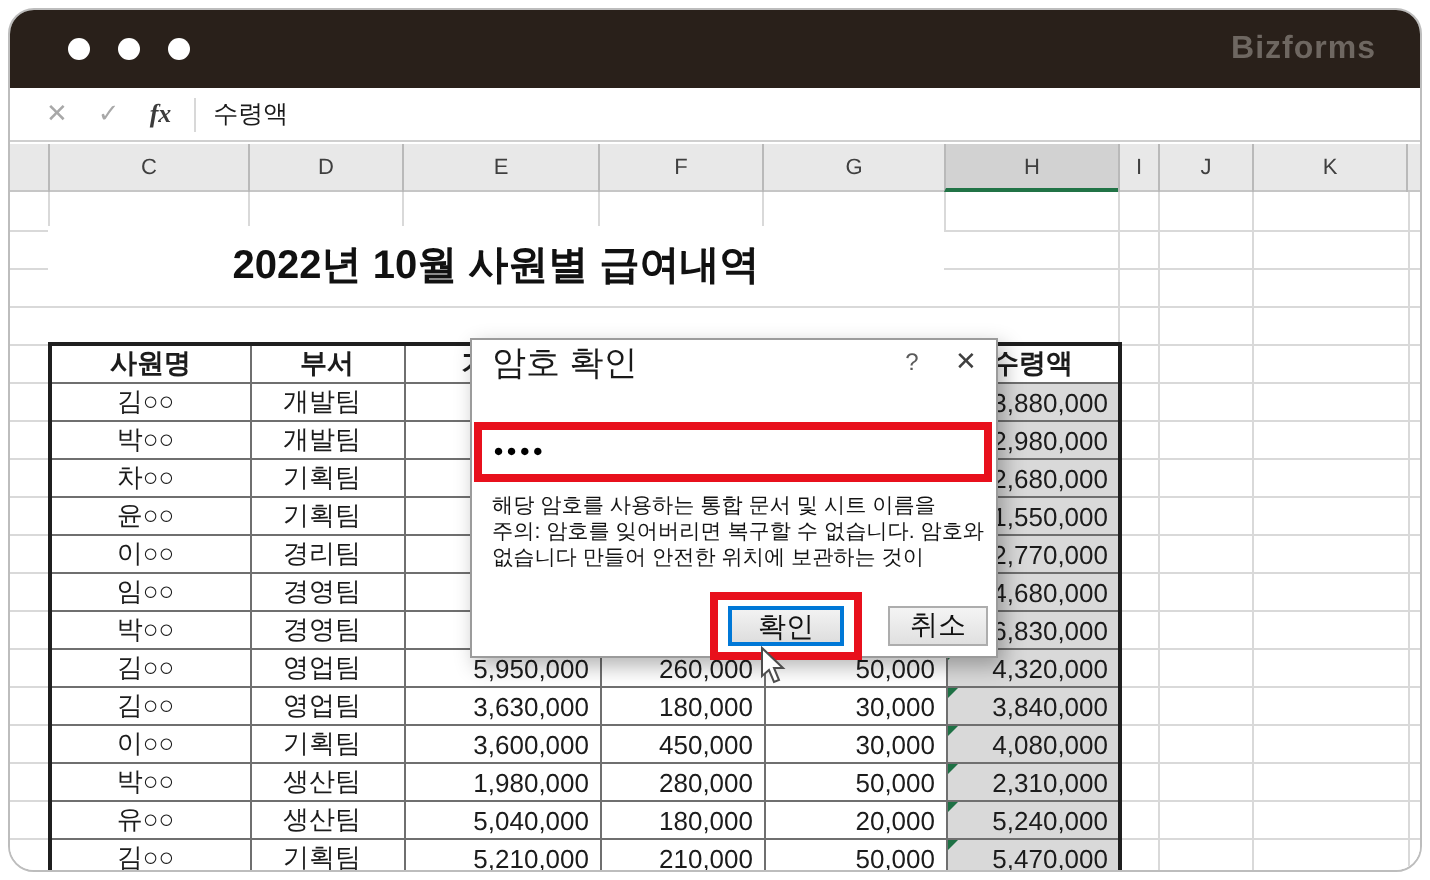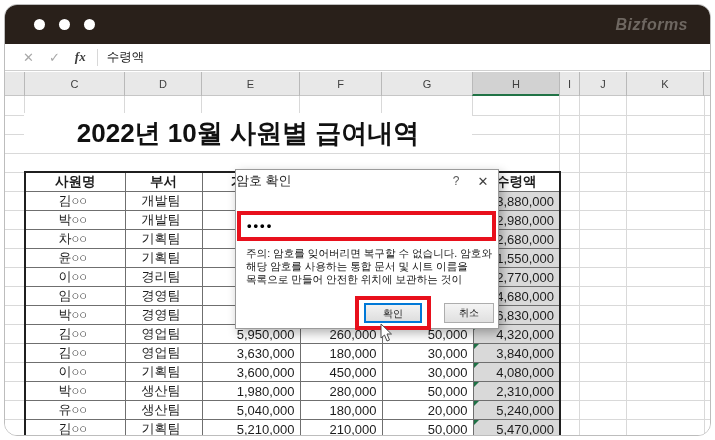--- a/index.html
+++ b/index.html
@@ -2,21 +2,21 @@
 <html><head>
 <meta charset="utf-8">
 <style>
   * { margin:0; padding:0; box-sizing:border-box; }
   html,body { width:715px; height:440px; background:#fff; font-family:"Liberation Sans","DejaVu Sans",sans-serif; }
   .card { position:absolute; left:4px; top:4px; width:707px; height:432px; border:1px solid #bdbdbd;
           border-radius:13px; overflow:hidden; background:#fff; }
 
   
   .topbar { position:absolute; left:0; top:0; right:0; height:39px; background:#29201a;
-            display:flex; align-items:center;font-style:italic; }
+            display:flex; align-items:center; }
   .dots { display:flex; gap:14px; margin-left:29px; }
   .dot { width:11px; height:11px; border-radius:50%; background:#fff; }
   .brand { margin-left:auto; margin-right:22px; color:#6e6761; font-size:16px; font-weight:bold; letter-spacing:.5px; }
 
   
   .fbar { position:absolute; left:0; top:39px; right:0; height:27px; background:#fff;
           border-bottom:1px solid #cfcfcf; display:flex; align-items:center; font-size:13px; }
   .fb-x { margin-left:18px; color:#a8a8a8; font-size:13px; }
   .fb-check { margin-left:15px; color:#a8a8a8; font-size:13px; }
   .fb-fx { margin-left:15px; color:#3c3c3c; font-family:"Liberation Serif","DejaVu Serif",serif; font-style:italic; font-weight:bold; font-size:13px; }
@@ -33,48 +33,48 @@
   .ch-h{left:467px;width:87px;background:#d2d2d2;border-bottom:2px solid #217346;height:24px;}
   .ch-i{left:554px;width:20px;} .ch-j{left:574px;width:47px;} .ch-k{left:621px;width:78px;border-right:1px solid #b9b9b9;}
 
   
   .sheet { position:absolute; left:0; top:91px; right:0; bottom:0; background:#fff; }
   .hline { position:absolute; left:0; right:0; height:1px; background:#d9d9d9; z-index:0; }
   .vline { position:absolute; top:0; bottom:0; width:1px; background:#d9d9d9; z-index:0; }
   .vstub { position:absolute; top:0; height:19px; width:1px; background:#d9d9d9; z-index:0; }
 
   .sheet-title { position:absolute; left:19px; top:17px; width:448px; height:40px; background:#fff;
-                 z-index:1; text-align:center; font-size:26px; font-weight:bold; color:#111; line-height:40px; letter-spacing:0px; }
+                 z-index:1; text-align:center; font-size:20px; font-weight:bold; color:#111; line-height:40px; letter-spacing:0px; }
   .sheet-date { position:absolute; left:27px; top:58px; height:17px; z-index:1; font-size:11px; font-weight:bold; color:#111; }
 
   table.sal { position:absolute; left:19px; top:75px; z-index:2; border-collapse:collapse; table-layout:fixed;
               font-size:13px; color:#1c1c1c; background:#fff; border:2px solid #1f1f1f; }
   table.sal td { border:1px solid #6f6f6f; height:19px; padding:0 5px 0 0; overflow:hidden; white-space:nowrap; }
   td.cc { text-align:center; padding:0; }
   td.num { text-align:right; }
   tr.hd td { font-weight:bold; text-align:center; font-size:13.5px; padding:0; }
   td.sel { background:#d9d9d9; border-left:2px solid #1f7244; border-right:2px solid #1f7244; position:relative; }
   td.sel::before { content:""; position:absolute; left:0; top:0; width:0; height:0;
                    border-top:5px solid #1e7145; border-right:5px solid transparent; }
   td.selhead { background:#fff; border-top:2px solid #1f7244; border-left:2px solid #1f7244;
                border-right:2px solid #1f7244; position:relative; }
   tr.last td.sel { border-bottom:2px solid #1f7244; }
 
   
   .dlg { position:absolute; left:230px; top:164px; width:264px; height:160px; background:#fff;
          border:1px solid #9b9b9b; z-index:10; box-shadow:3px 4px 10px rgba(0,0,0,.30); font-size:11px; color:#111; }
   .dlg-bar { position:absolute; left:0; top:0; right:0; height:22px; display:flex; align-items:center; }
-  .dlg-title { font-size:13px; color:#1a1a1a; }
+  .dlg-title { margin-left:10px; font-size:17px; color:#1a1a1a; }
   .dlg-help { margin-left:auto; width:24px; text-align:center; color:#5a5a5a; font-size:12px; cursor:default; }
   .dlg-close { width:30px; text-align:center; color:#404040; font-size:13px; cursor:default; }
   .dlg-label { position:absolute; left:10px; top:27px; font-size:10.8px; }
   .red-input { position:absolute; left:1px; top:41px; right:2px; height:30px; border:4px solid #e8101c; background:#fff; z-index:11; }
   .pw { font-weight:bold; font-size:13px; letter-spacing:2px; padding:3px 0 0 6px; color:#000; }
   .dlg-warn { position:absolute; left:10px; top:77px; right:6px; font-size:10.6px; line-height:13.2px; color:#141414; }
-  .btn { position:absolute; top:133px; height:20px; background:#e3e3e3; font-size:10px; text-align:center;
+  .btn { position:absolute; top:133px; height:20px; background:#e3e3e3; font-size:14px; text-align:center;
          line-height:17px; color:#111; }
   .btn-ok { left:128px; width:58px; border:2px solid #0078d7; background:linear-gradient(#f2f2f2,#dedede); }
   .btn-cancel { left:208px; width:50px; border:1px solid #adadad; background:linear-gradient(#f4f4f4,#e0e0e0); }
   .red-ok { position:absolute; left:119px; top:126px; width:76px; height:34px; border:4px solid #e8101c; z-index:12; }
 
   .cursor { position:absolute; left:374px; top:318px; z-index:20; width:14px; height:20px; }
 </style>
 </head>
 <body>
 
@@ -270,23 +270,23 @@
   <div class="dlg">
     <div class="dlg-bar">
       <span class="dlg-title">암호 확인</span>
       <span class="dlg-help">?</span>
       <span class="dlg-close">✕</span>
     </div>
     <div class="red-input">
       <div class="pw">••••</div>
     </div>
     <div class="dlg-warn">
+      <div>해당 암호를 사용하는 통합 문서 및 시트 이름을</div>
       <div>주의: 암호를 잊어버리면 복구할 수 없습니다. 암호와</div>
-      <div>해당 암호를 사용하는 통합 문서 및 시트 이름을</div>
-      <div>목록으로 만들어 안전한 위치에 보관하는 것이</div>
+      <div>없습니다 만들어 안전한 위치에 보관하는 것이</div>
     </div>
     <div class="btn btn-ok">확인</div>
     <div class="btn btn-cancel">취소</div>
     <div class="red-ok"></div>
   </div>
 
   <svg class="cursor" viewBox="0 0 14 20">
     <path d="M2,1 L2,15 L5.5,12 L8,18 L10.5,17 L8,11 L12.5,11 Z" fill="#ffffff" stroke="#4d4d4d" stroke-width="1"></path>
   </svg>
 

